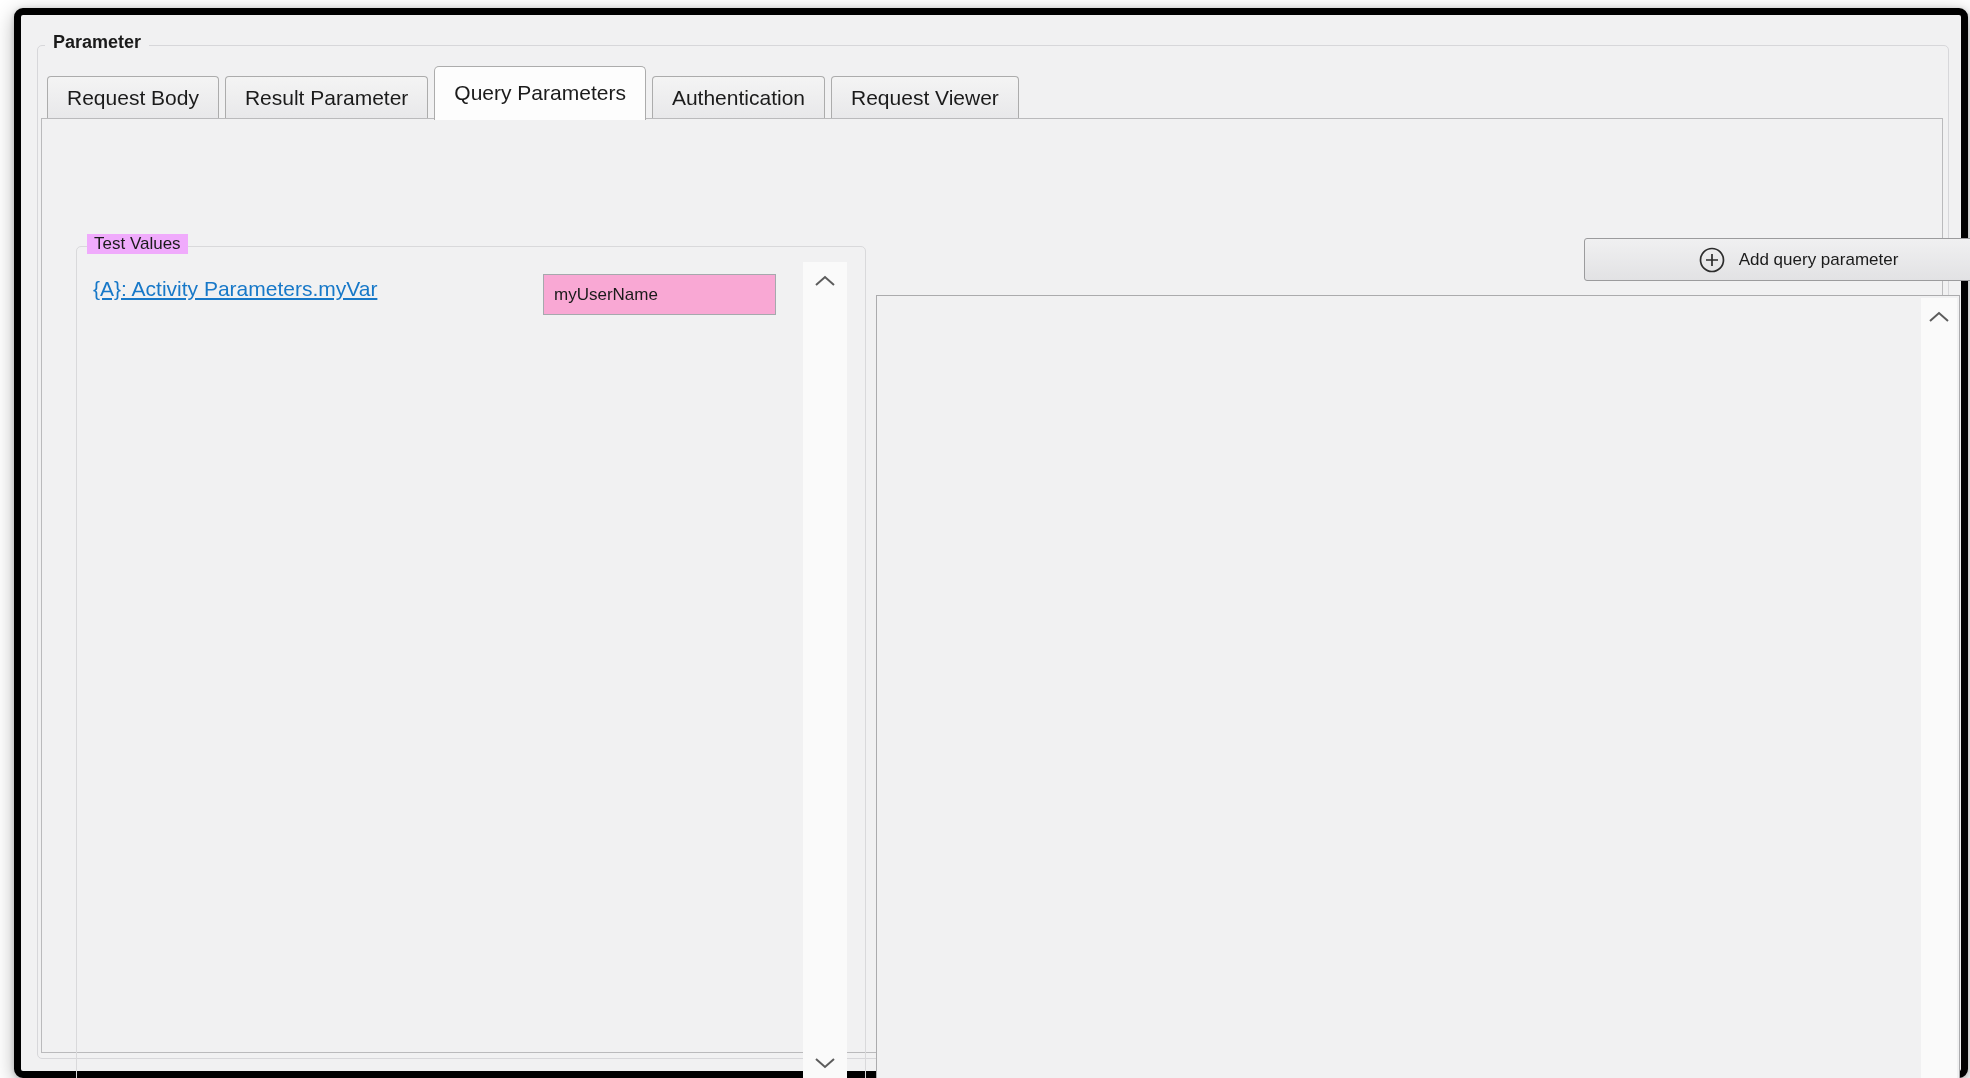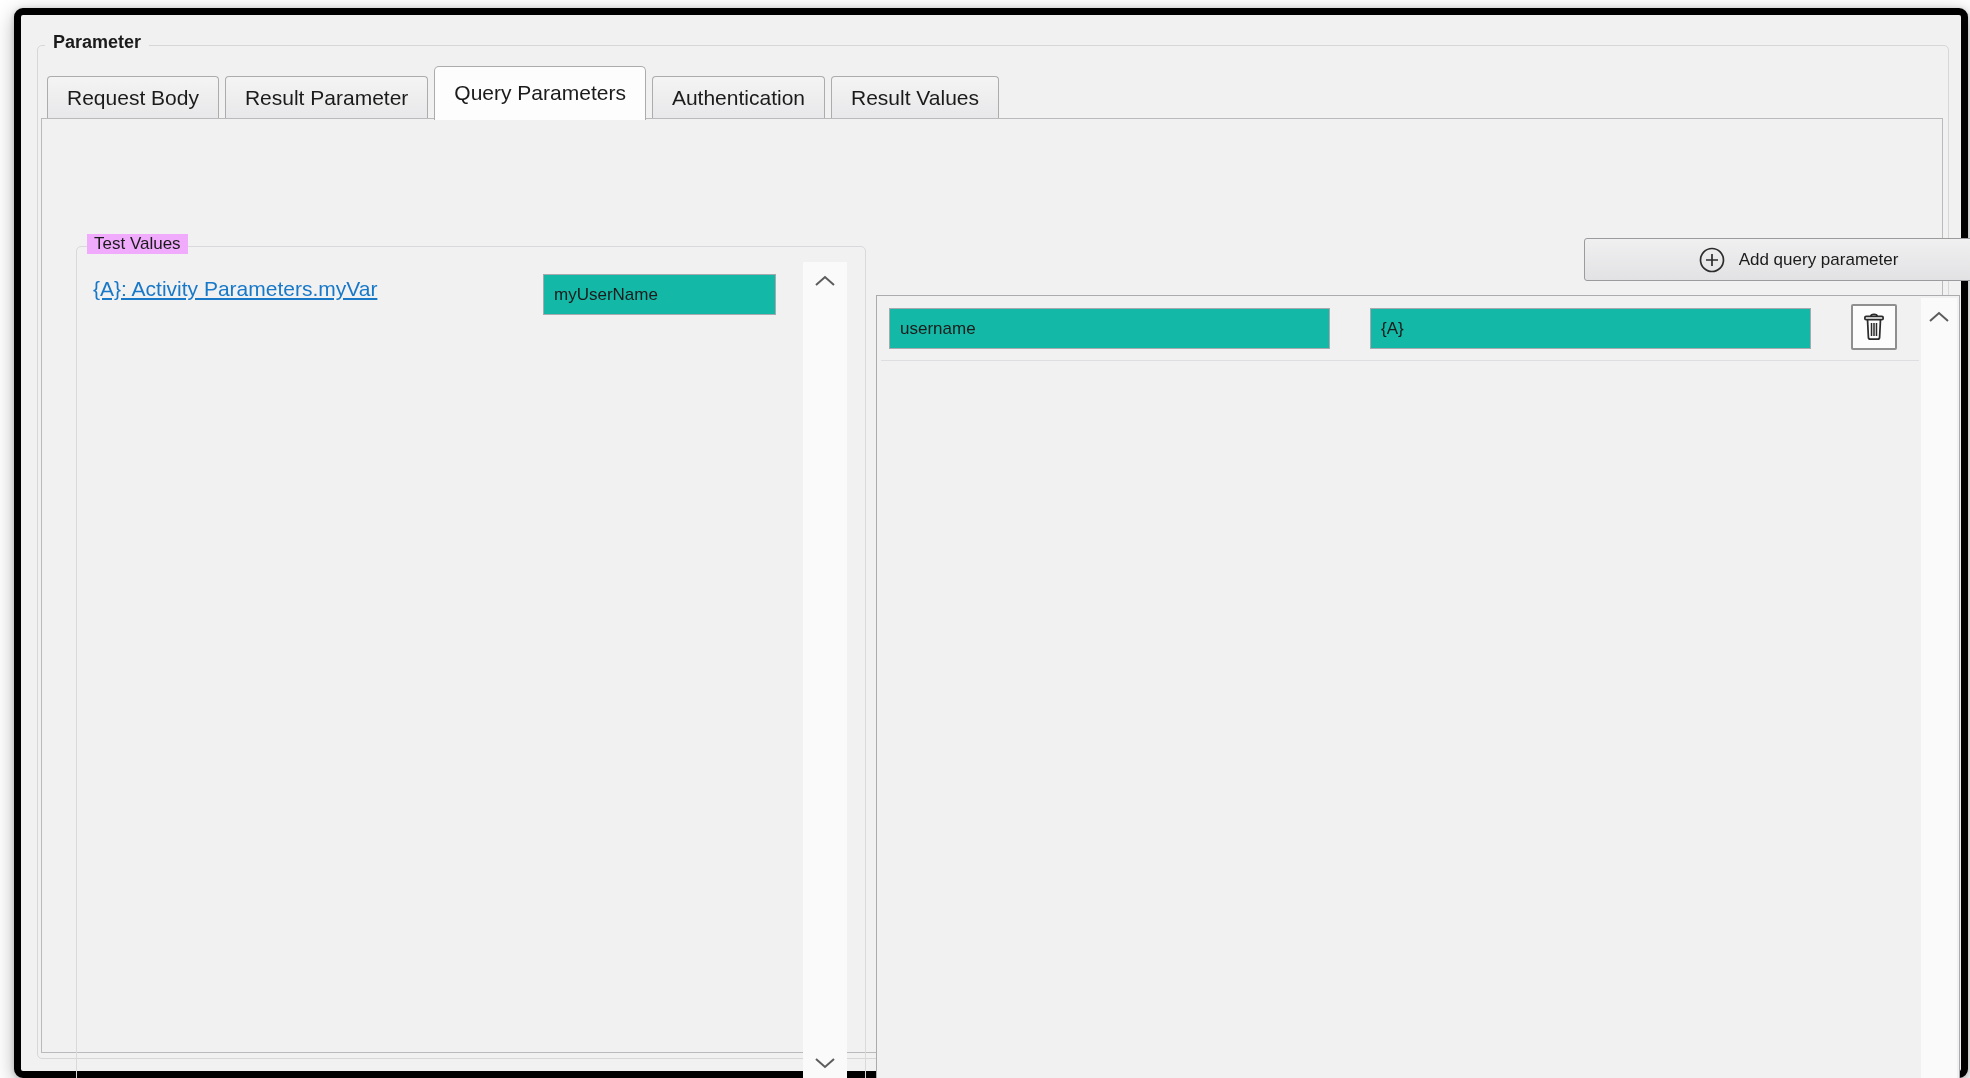--- a/index.html
+++ b/index.html
@@ -48,21 +48,21 @@
   }
   .gb-test-legend{
     position:absolute;left:10px;top:-13px;padding:0 7px;background:#f0abfc;
     font-size:17px;
   }
   .var-link{
     position:absolute;left:16px;top:30px;font-size:21px;color:#1778c8;
     text-decoration:underline;cursor:pointer;
   }
   .txt{
-    position:absolute;background:#14b8a6;border:1px solid #a6a9ad;
+    position:absolute;background:#f9a8d4;border:1px solid #a6a9ad;
     box-sizing:border-box;font-family:inherit;font-size:17px;color:#1b1b1b;
     padding:3px 10px;outline:none;
   }
   .txt-testvalue{left:466px;top:27px;width:233px;height:41px;}
   
   .scroll{position:absolute;background:#fafafa;}
   .scroll-btn{
     background:transparent;border:none;padding:0;margin:0;cursor:default;
     display:flex;align-items:center;justify-content:center;position:absolute;
   }
@@ -110,21 +110,21 @@
     <div class="tab">
       <span>Result Parameter</span>
     </div>
     <div class="tab selected">
       <span>Query Parameters</span>
     </div>
     <div class="tab">
       <span>Authentication</span>
     </div>
     <div class="tab">
-      <span>Result Values</span>
+      <span>Request Viewer</span>
     </div>
   </div>
 
   <div class="tab-content">
 
     <div class="gb-test">
       <div class="gb-test-legend">Test Values</div>
 
       <a class="var-link">{A}: Activity Parameters.myVar</a>
 
@@ -148,33 +148,20 @@
     <button class="btn-add">
       <svg width="28" height="28" viewBox="0 0 28 28">
         <circle cx="14" cy="14" r="11.5" fill="none" stroke="#2c2c2c" stroke-width="1.7"></circle>
         <path d="M14 8 V20 M8 14 H20" fill="none" stroke="#2c2c2c" stroke-width="1.7"></path>
       </svg>
       <span>Add query parameter</span>
     </button>
 
     <div class="panel">
 
-      <div class="param-row">
-        <input class="txt txt-name" type="text" value="username" style="">
-        <input class="txt txt-value" type="text" value="{A}" style="">
-        <button class="btn-trash">
-          <svg width="26" height="28" viewBox="0 0 24 26">
-            <path d="M9 3.2 C9 1.8 10 1.3 12 1.3 C14 1.3 15 1.8 15 3.2" fill="none" stroke="#2b2b2b" stroke-width="1.6"></path>
-            <rect x="3.5" y="3.2" width="17" height="3" rx="1.2" fill="none" stroke="#2b2b2b" stroke-width="1.6"></rect>
-            <path d="M6 6.4 L6.8 22.6 C6.9 23.7 7.5 24.3 8.6 24.3 L15.4 24.3 C16.5 24.3 17.1 23.7 17.2 22.6 L18 6.4" fill="none" stroke="#2b2b2b" stroke-width="1.6"></path>
-            <path d="M9.7 9.2 V21.4 M12 9.2 V21.4 M14.3 9.2 V21.4" fill="none" stroke="#2b2b2b" stroke-width="1.4"></path>
-          </svg>
-        </button>
-        <div class="row-sep"></div>
-      </div>
 
       <div class="scroll panel-vscroll">
         <button class="scroll-btn" style="left:0;top:8px;width:36px;height:22px;">
           <svg width="22" height="12" viewBox="0 0 22 12">
             <polyline points="2,10 11,2 20,10" fill="none" stroke="#5c5c5c" stroke-width="2"></polyline>
           </svg>
         </button>
 
       </div>
     </div>

